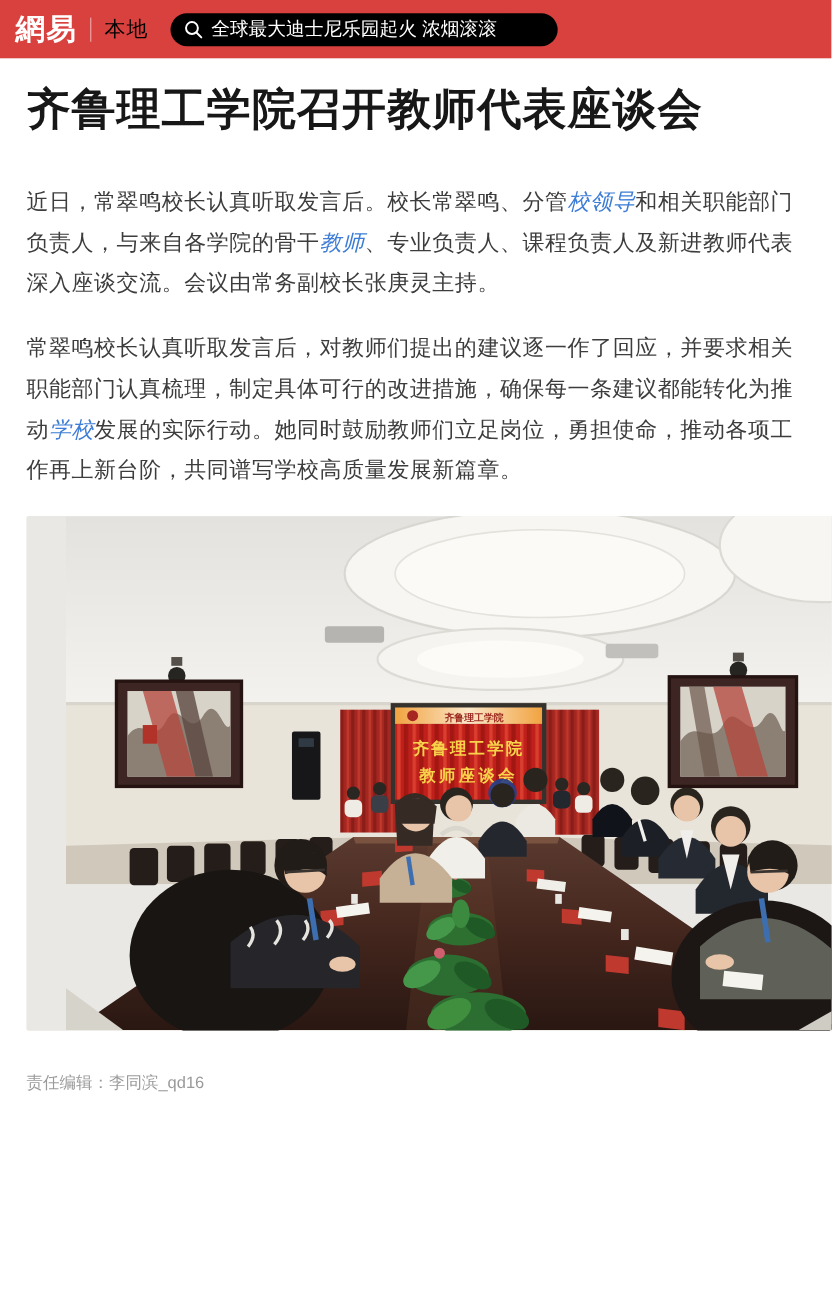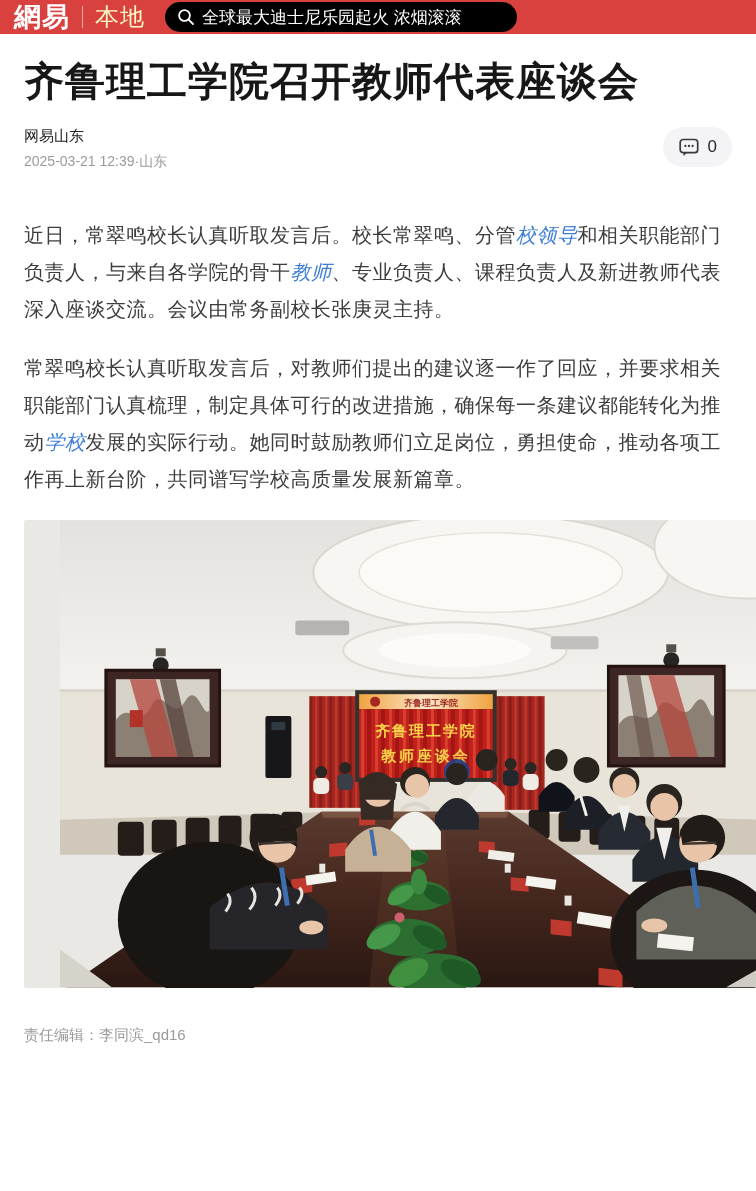--- a/index.html
+++ b/index.html
@@ -3,26 +3,26 @@
 <meta charset="utf-8">
 <style>
   html,body{margin:0;padding:0;}
   body{
     width:756px;height:1191px;background:#ffffff;
     font-family:"Liberation Sans","DejaVu Sans",sans-serif;
     overflow:hidden;
   }
   
   .topbar{
-    height:34px;background:#d9413f;display:flex;align-items:center;
+    height:53px;background:#d9413f;display:flex;align-items:center;
     padding-left:14px;box-sizing:border-box;
   }
   .logo{color:#fff;font-size:27px;font-weight:700;letter-spacing:1px;line-height:1;}
   .topbar-divider{width:1px;height:22px;background:rgba(255,255,255,.55);margin:0 12px;}
-  .channel{color:#fef9c3;font-size:24px;letter-spacing:1px;}
+  .channel{color:#000000;font-size:19px;letter-spacing:1px;}
   .search-pill{
     margin-left:20px;width:352px;height:30px;border-radius:16px;background:#000000;
     display:flex;align-items:center;padding:0 12px;box-sizing:border-box;gap:7px;
     color:#fff;font-size:17px;cursor:pointer;white-space:nowrap;overflow:hidden;
   }
   .search-pill svg{flex:0 0 auto;}
   
   .container{padding:0 24px;box-sizing:border-box;}
   .article-title{
     margin:28px 0 0;font-size:40px;line-height:39px;font-weight:700;
@@ -55,36 +55,20 @@
       <line x1="11.8" y1="11.8" x2="16" y2="16" stroke="#ffffff" stroke-width="1.8" stroke-linecap="round"></line>
     </svg>
     <span>全球最大迪士尼乐园起火 浓烟滚滚</span>
   </div>
 </div>
 
 <div class="container">
 
   <h1 class="article-title">齐鲁理工学院召开教师代表座谈会</h1>
 
-  <div class="meta-row">
-    <div>
-      <div class="source">网易山东</div>
-      <div class="pubdate">2025-03-21 12:39·山东</div>
-    </div>
-    <div class="comment-pill">
-      <svg width="22" height="22" viewBox="0 0 22 22">
-        <rect x="2.2" y="3.5" width="17.5" height="13.2" rx="3" fill="none" stroke="#3a3a3a" stroke-width="1.7"></rect>
-        <path d="M5.5 16.4 L5.5 20 L9.4 16.4 Z" fill="#3a3a3a"></path>
-        <circle cx="7.4" cy="10" r="1.15" fill="#3a3a3a"></circle>
-        <circle cx="11" cy="10" r="1.15" fill="#3a3a3a"></circle>
-        <circle cx="14.6" cy="10" r="1.15" fill="#3a3a3a"></circle>
-      </svg>
-      <span>0</span>
-    </div>
-  </div>
 
   <div class="body-text">
     <p><span>近日，常翠鸣校长认真听取发言后。校长常翠鸣、分管</span><a class="inline-link">校领导</a><span>和相关职能部门负责人，与来自各学院的骨干</span><a class="inline-link">教师</a><span>、专业负责人、课程负责人及新进教师代表深入座谈交流。会议由常务副校长张庚灵主持。</span></p>
     <p><span>常翠鸣校长认真听取发言后，对教师们提出的建议逐一作了回应，并要求相关职能部门认真梳理，制定具体可行的改进措施，确保每一条建议都能转化为推动</span><a class="inline-link">学校</a><span>发展的实际行动。她同时鼓励教师们立足岗位，勇担使命，推动各项工作再上新台阶，共同谱写学校高质量发展新篇章。</span></p>
   </div>
 
   <div class="photo-wrap">
     <svg width="708" height="468" viewBox="0 0 710 468">
       <defs>
         <linearGradient id="ceil" x1="0" y1="0" x2="0" y2="1">

